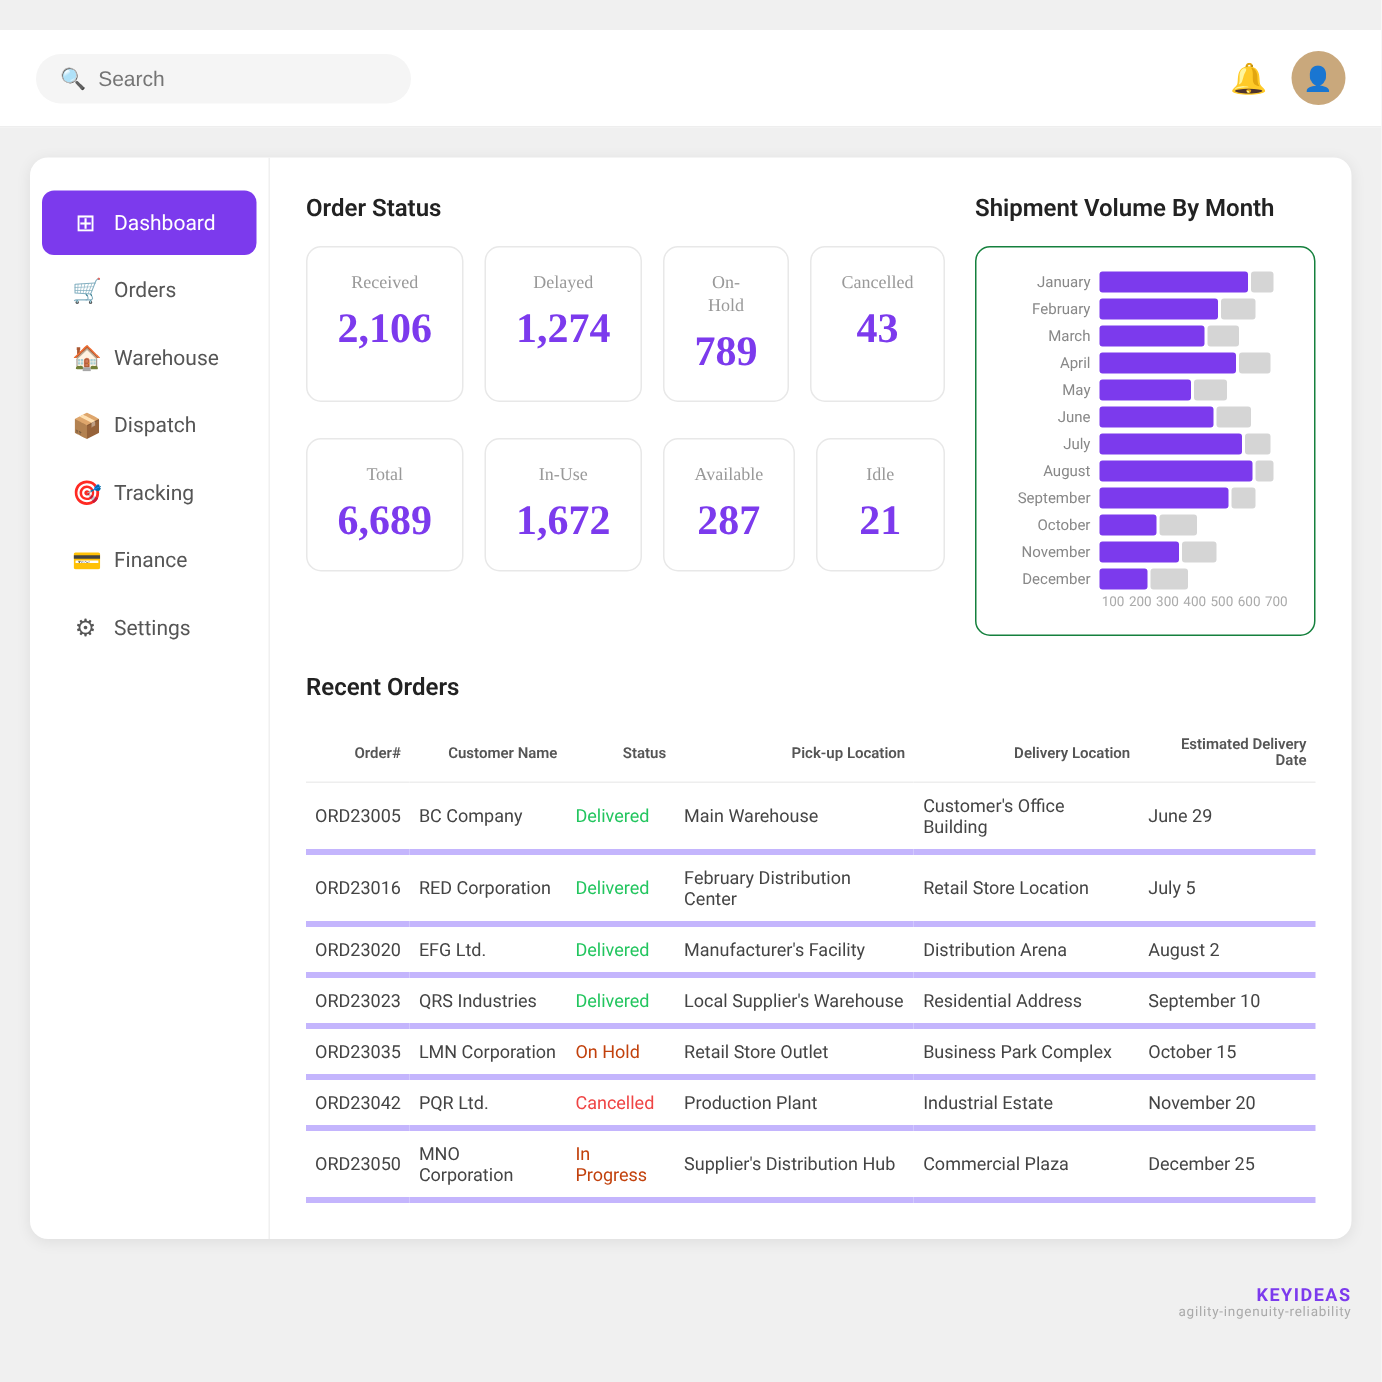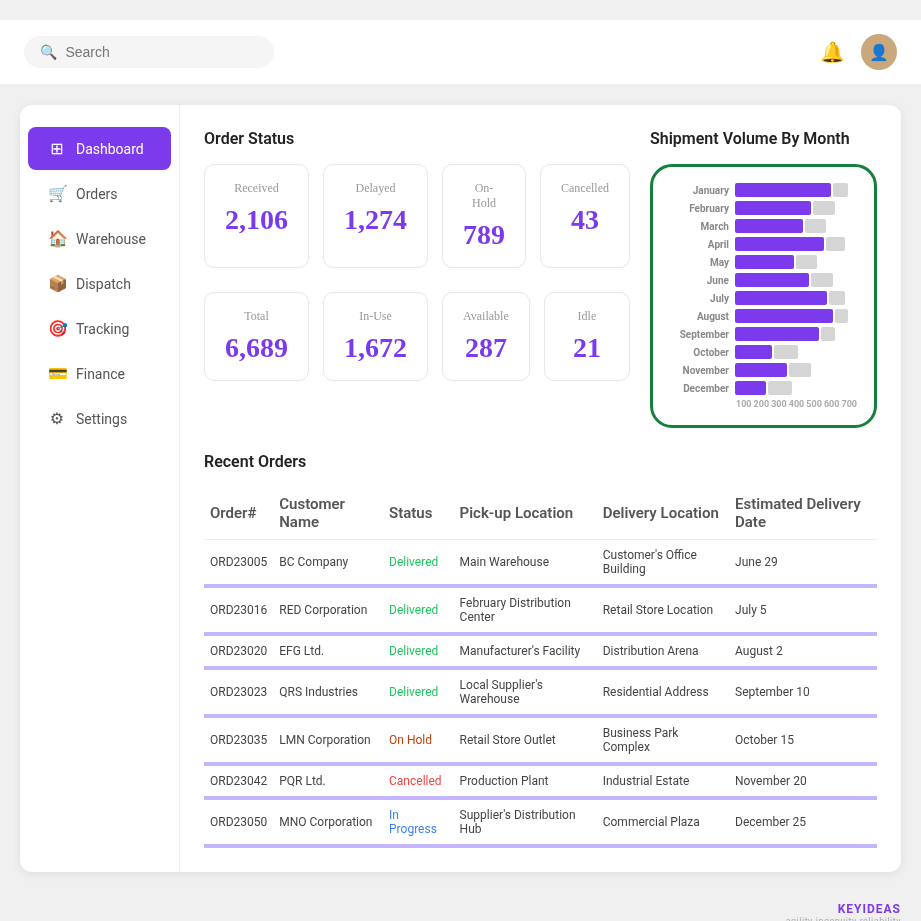--- a/index.html
+++ b/index.html
@@ -141,24 +141,23 @@
       gap: 20px;
       margin-bottom: 24px;
     }
     .left-section {
       flex: 1;
     }
     .chart-section {
       width: 380px;
     }
     .chart-container {
-      border: 3px solid #15803d;
-      border-radius: 22px;
+      border: 1px solid #15803d;
+      border-radius: 10px;
       padding: 16px;
-      font-weight: bold;
     }
     .bar-chart {
       display: flex;
       flex-direction: column;
       gap: 4px;
     }
     .bar-row {
       display: flex;
       align-items: center;
       gap: 6px;
@@ -205,38 +204,38 @@
     }
     table {
       width: 100%;
       border-collapse: collapse;
       font-size: 12px;
     }
     thead tr {
       border-bottom: 1px solid #eee;
     }
     thead th {
-      text-align: left;
+      text-align: right;
       padding: 8px 6px;
-      font-size: 15px;
+      font-size: 10px;
       font-weight: 600;
       color: #555;
     }
     tbody tr {
       border-bottom: 4px solid #c4b5fd;
     }
     tbody td {
       padding: 8px 6px;
       color: #444;
       font-size: 12px;
     }
     .status-delivered { color: #22c55e; }
     .status-onhold { color: #c2410c; }
     .status-cancelled { color: #ef4444; }
-    .status-inprogress { color: #3b82f6; }
+    .status-inprogress { color: #c2410c; }
     .footer-brand {
       text-align: right;
       padding: 10px 20px;
       font-size: 12px;
       color: #7c3aed;
       font-weight: 700;
       letter-spacing: 1px;
     }
     .footer-brand .tagline {
       font-size: 9px;

